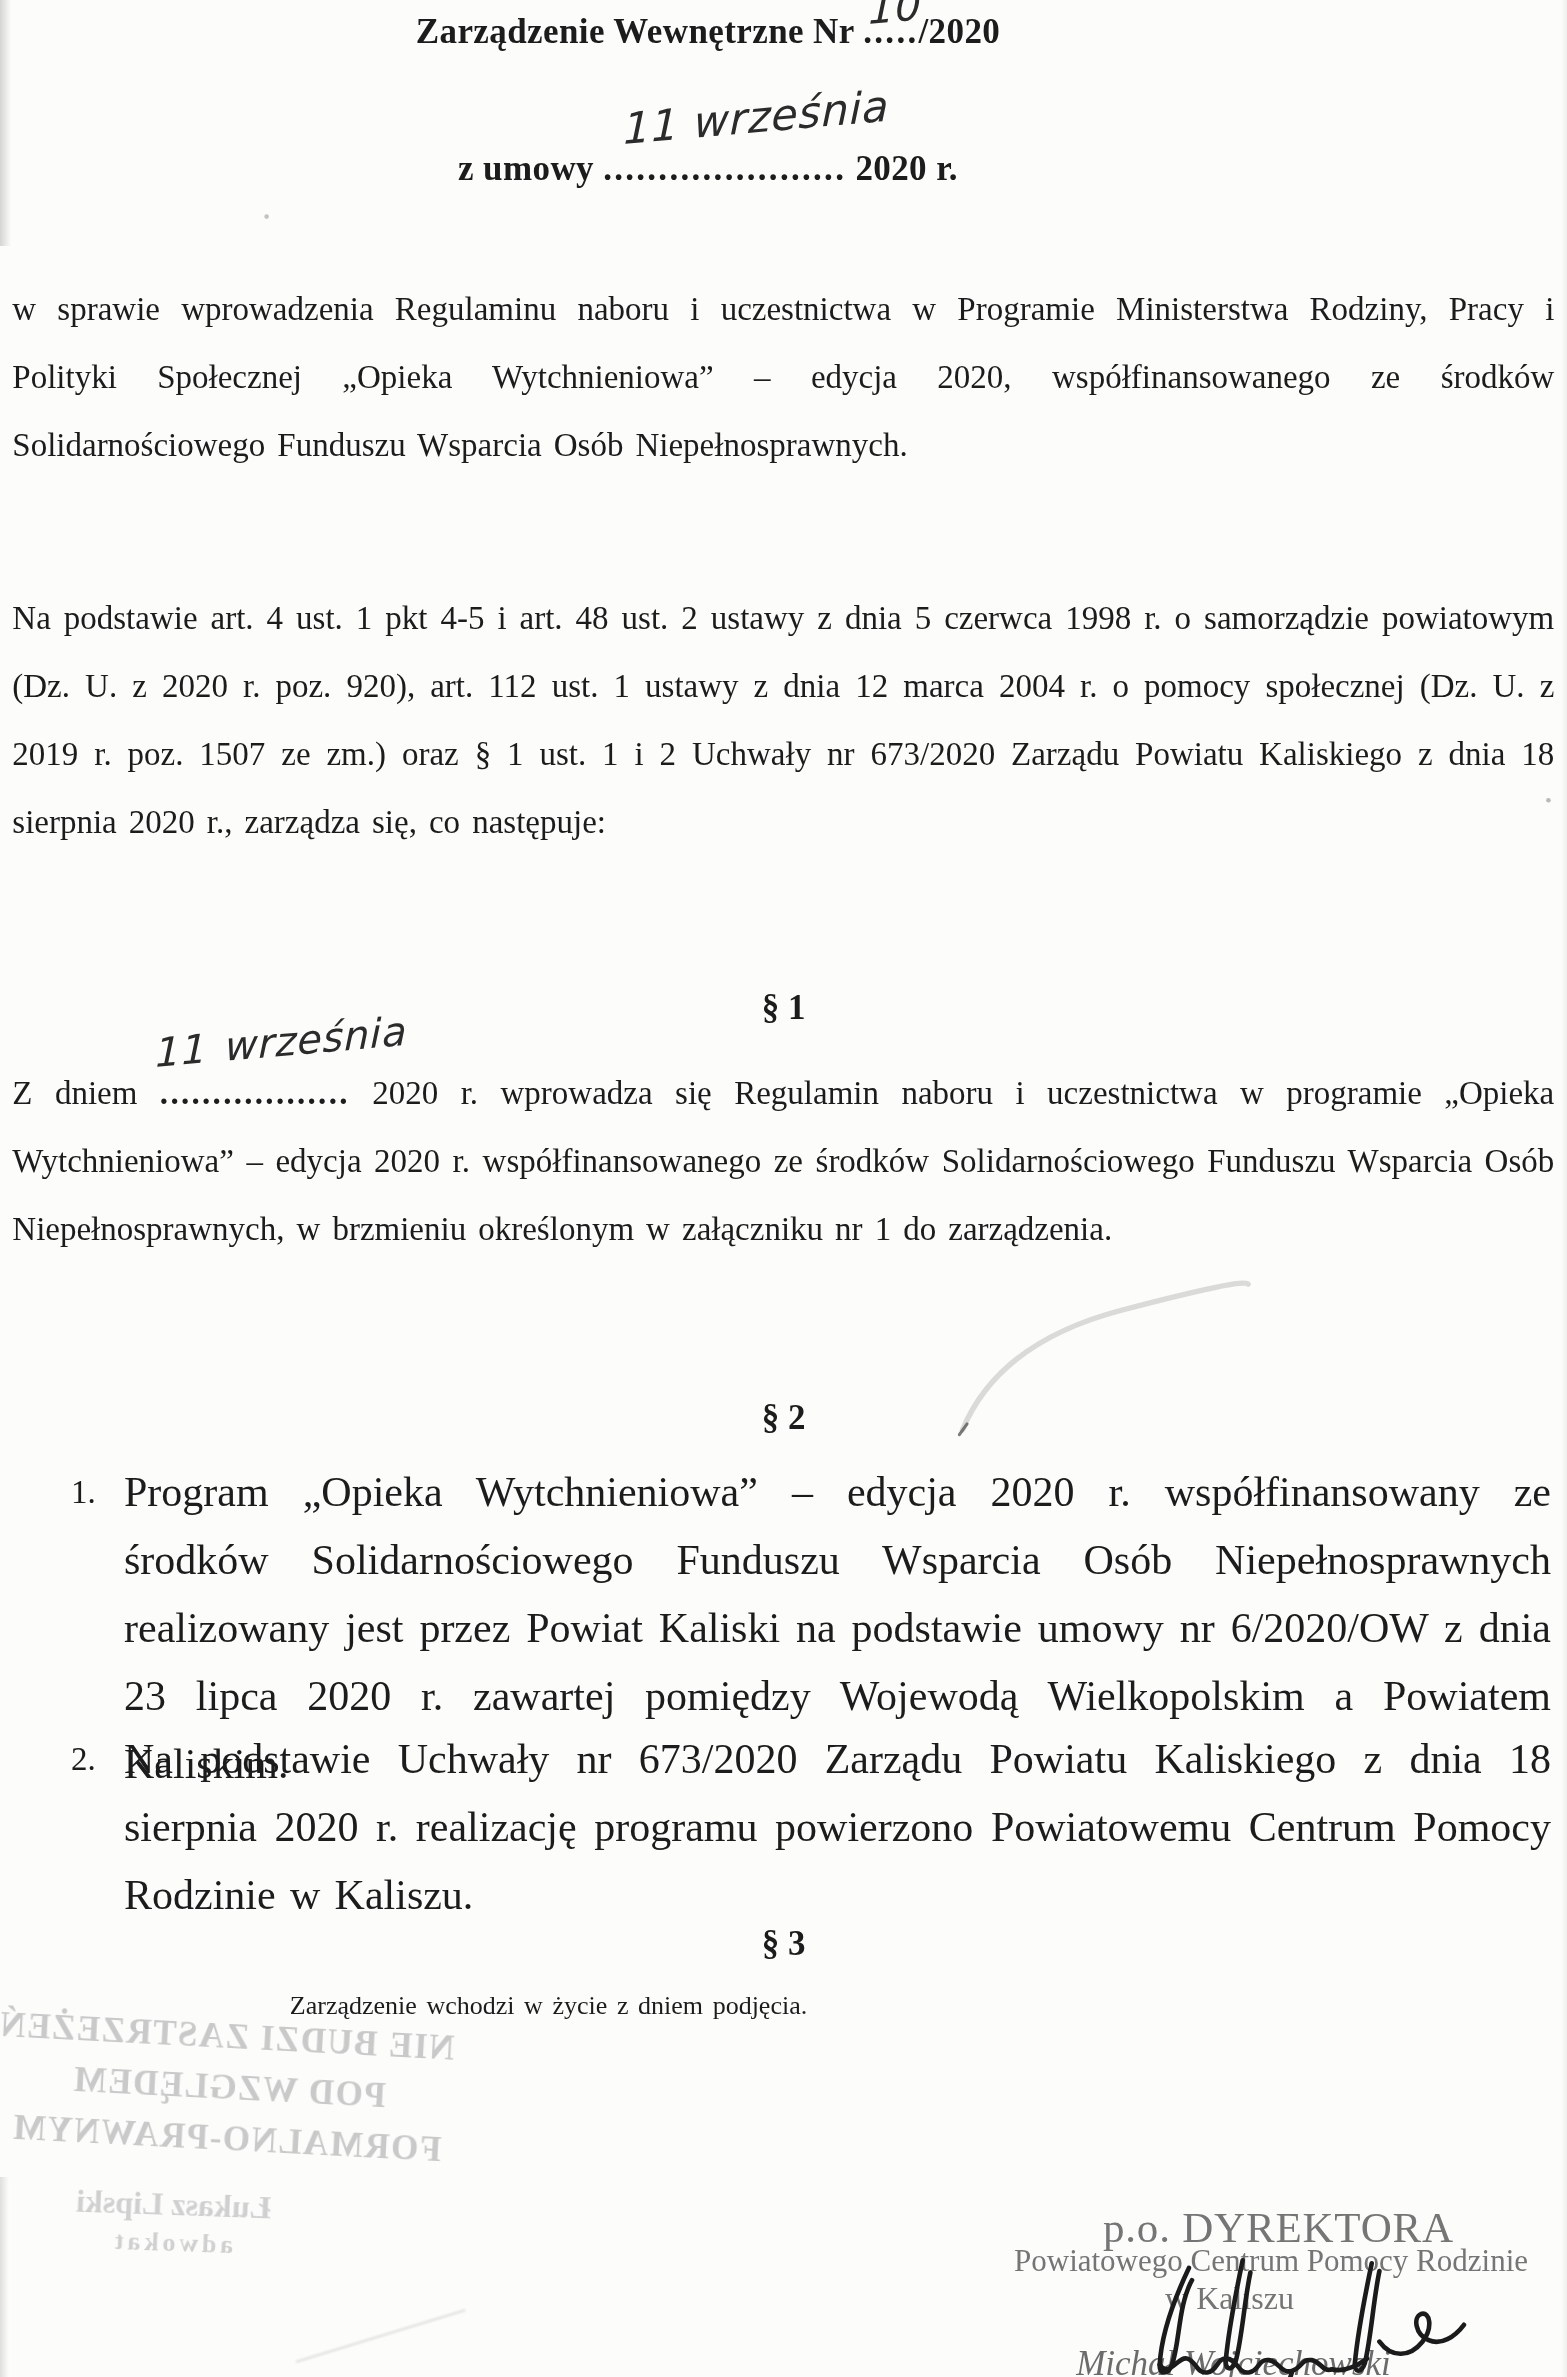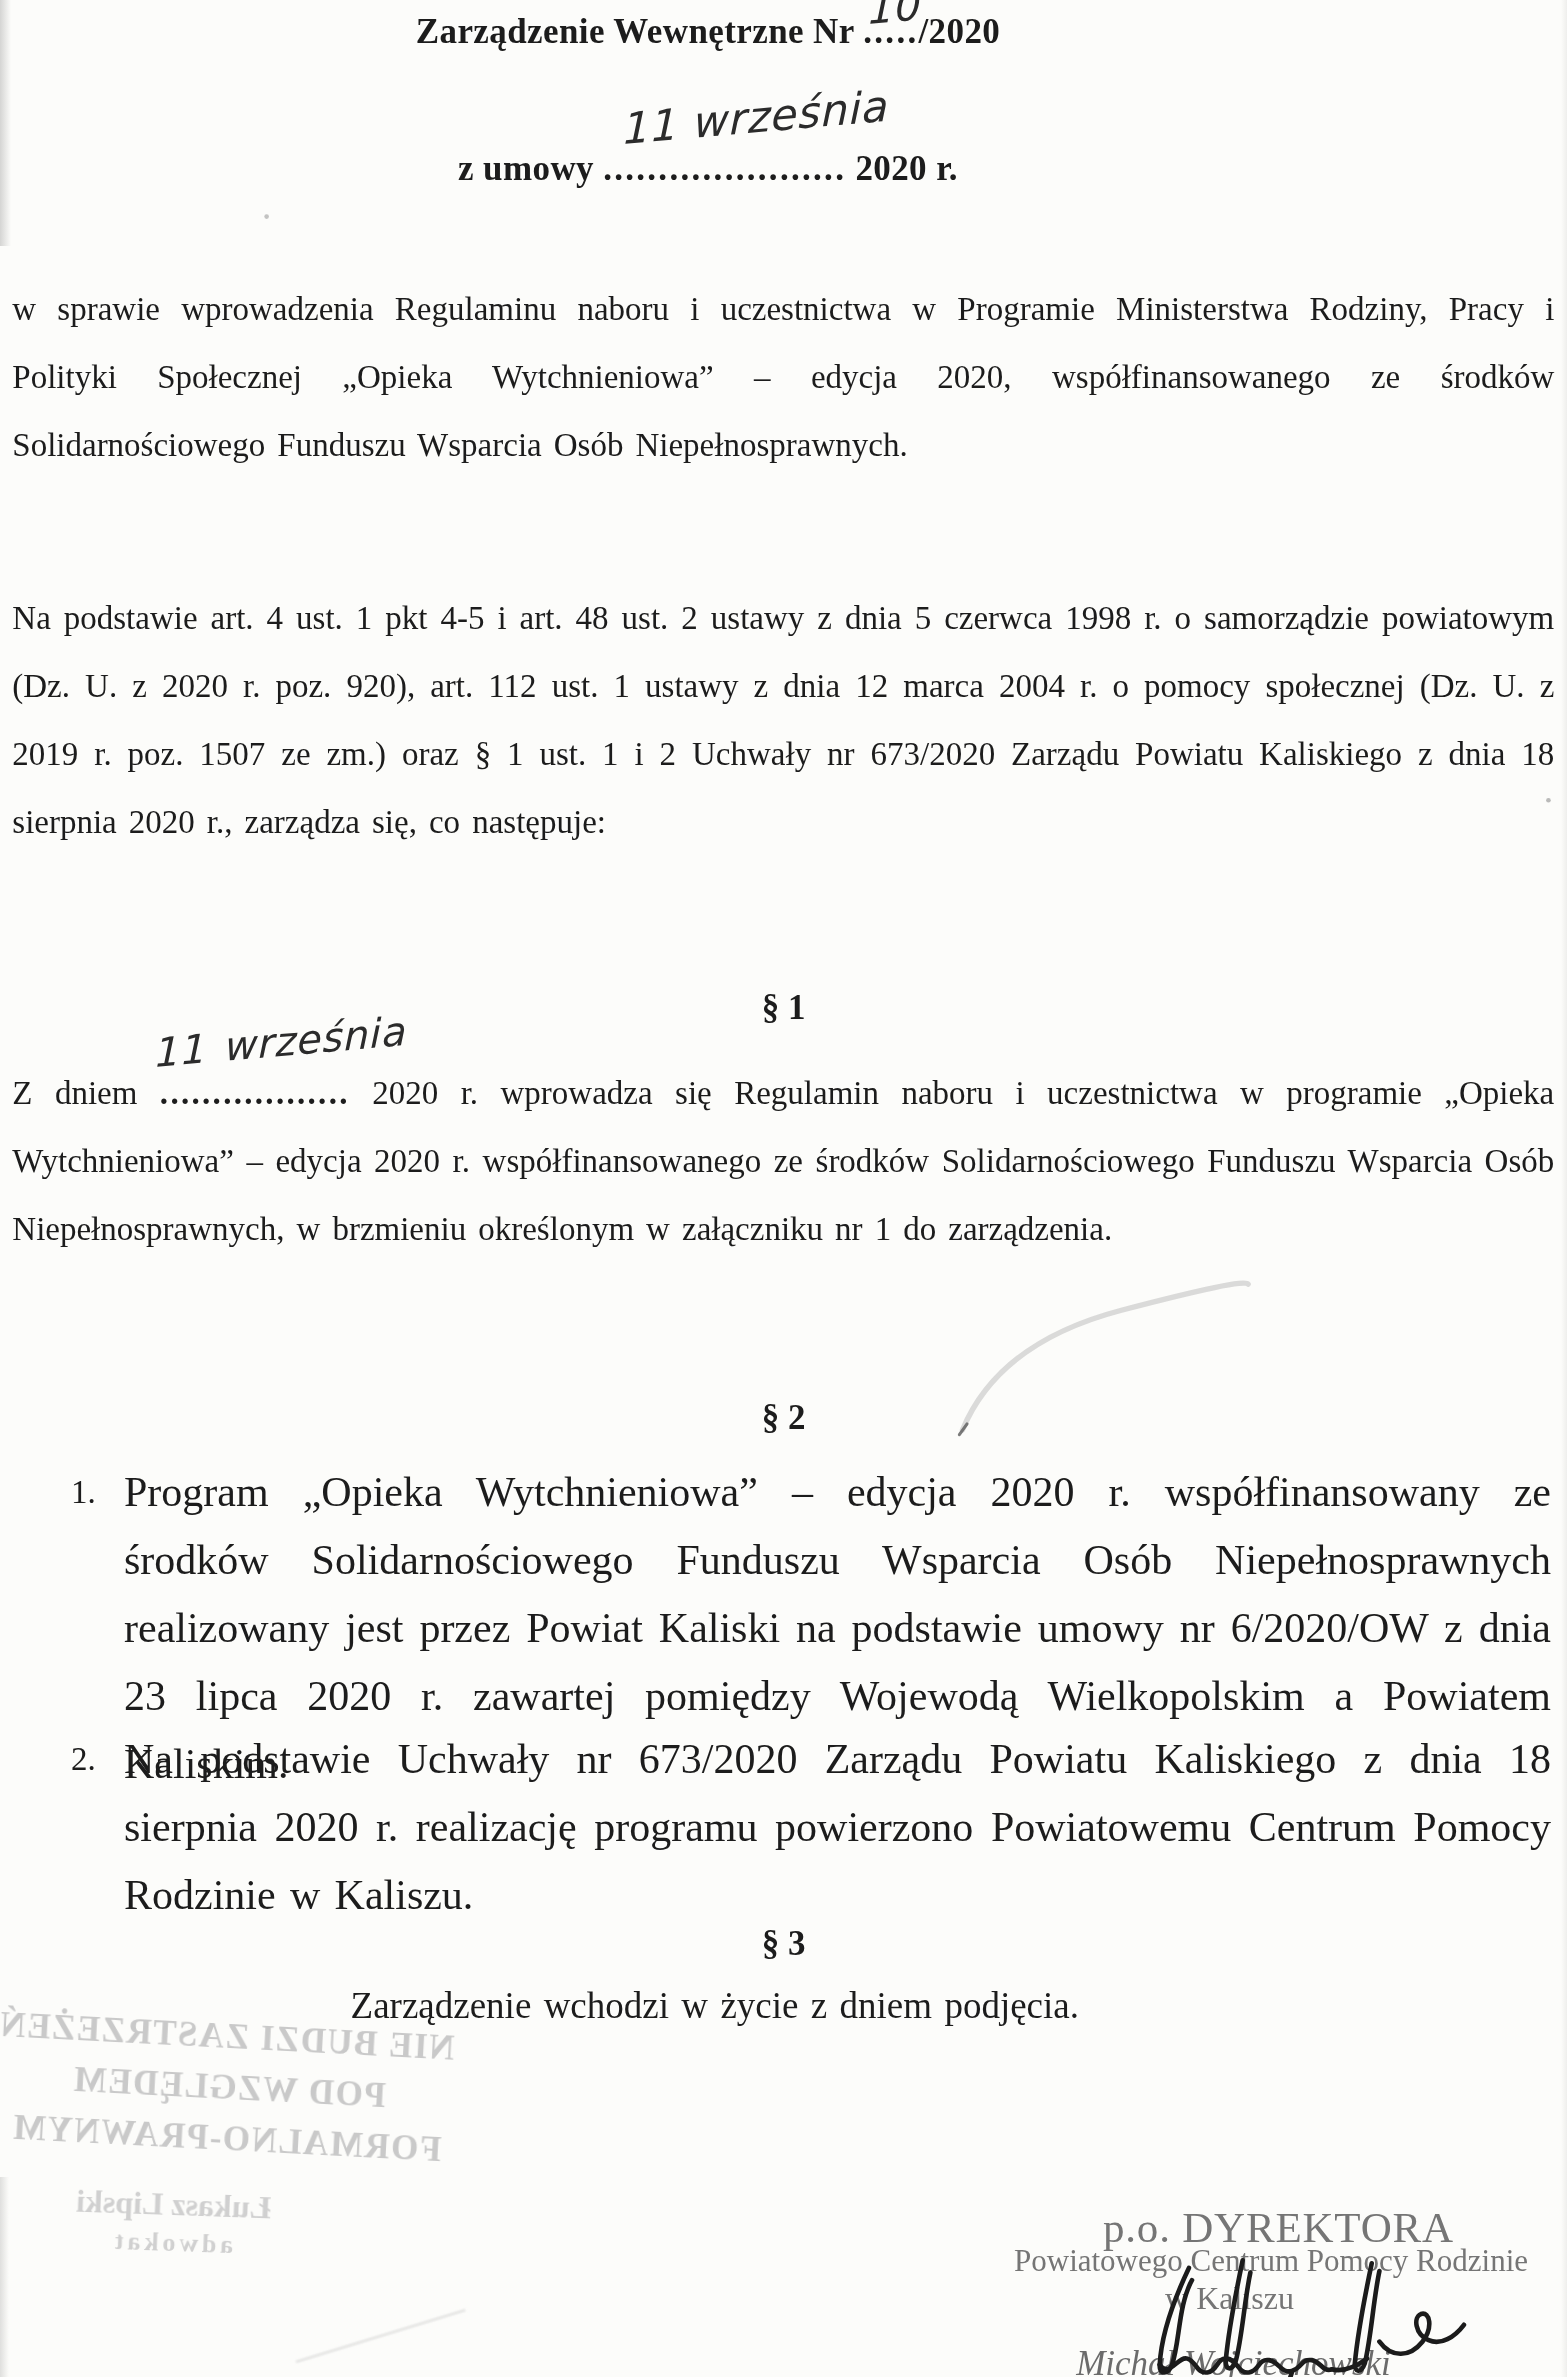--- a/index.html
+++ b/index.html
@@ -61,22 +61,22 @@
   .h-s3{top:1924px;}
 
   .list-item{position:absolute;left:124px;width:1427px;
     font-size:42px;line-height:68px;text-align:justify;word-spacing:3.8px;}
   .li-1{top:1458px;}
   .li-2{top:1725px;}
   .li-num{position:absolute;font-size:33px;line-height:68px;left:71px;}
   .n-1{top:1458px;}
   .n-2{top:1725px;}
 
-  .p-s3{position:absolute;left:4px;top:1983px;width:1075px;
-    font-size:37px;line-height:46px;text-align:right;word-spacing:3.1px;}
+  .p-s3{position:absolute;left:11px;top:1983px;width:1075px;
+    font-size:26px;line-height:46px;text-align:center;word-spacing:3.1px;}
 
   
   .bleed{
     position:absolute;left:6.1px;top:2011px;width:446px;
     text-align:center;
     transform:scaleX(-1) rotate(-3deg);
     color:#c9c9c9;
     font-weight:bold;
     font-size:35px;line-height:51px;letter-spacing:1.5px;
     filter:blur(0.5px);

